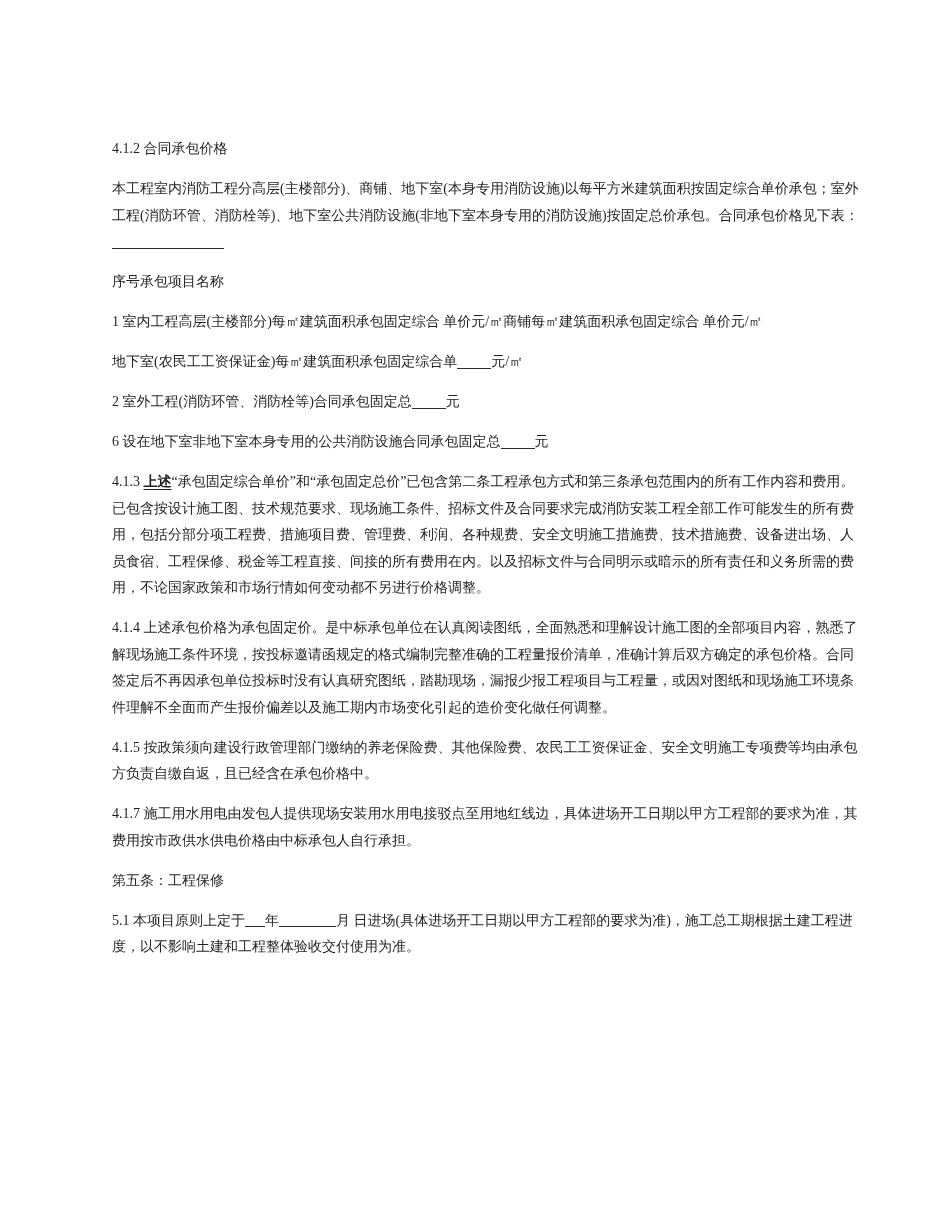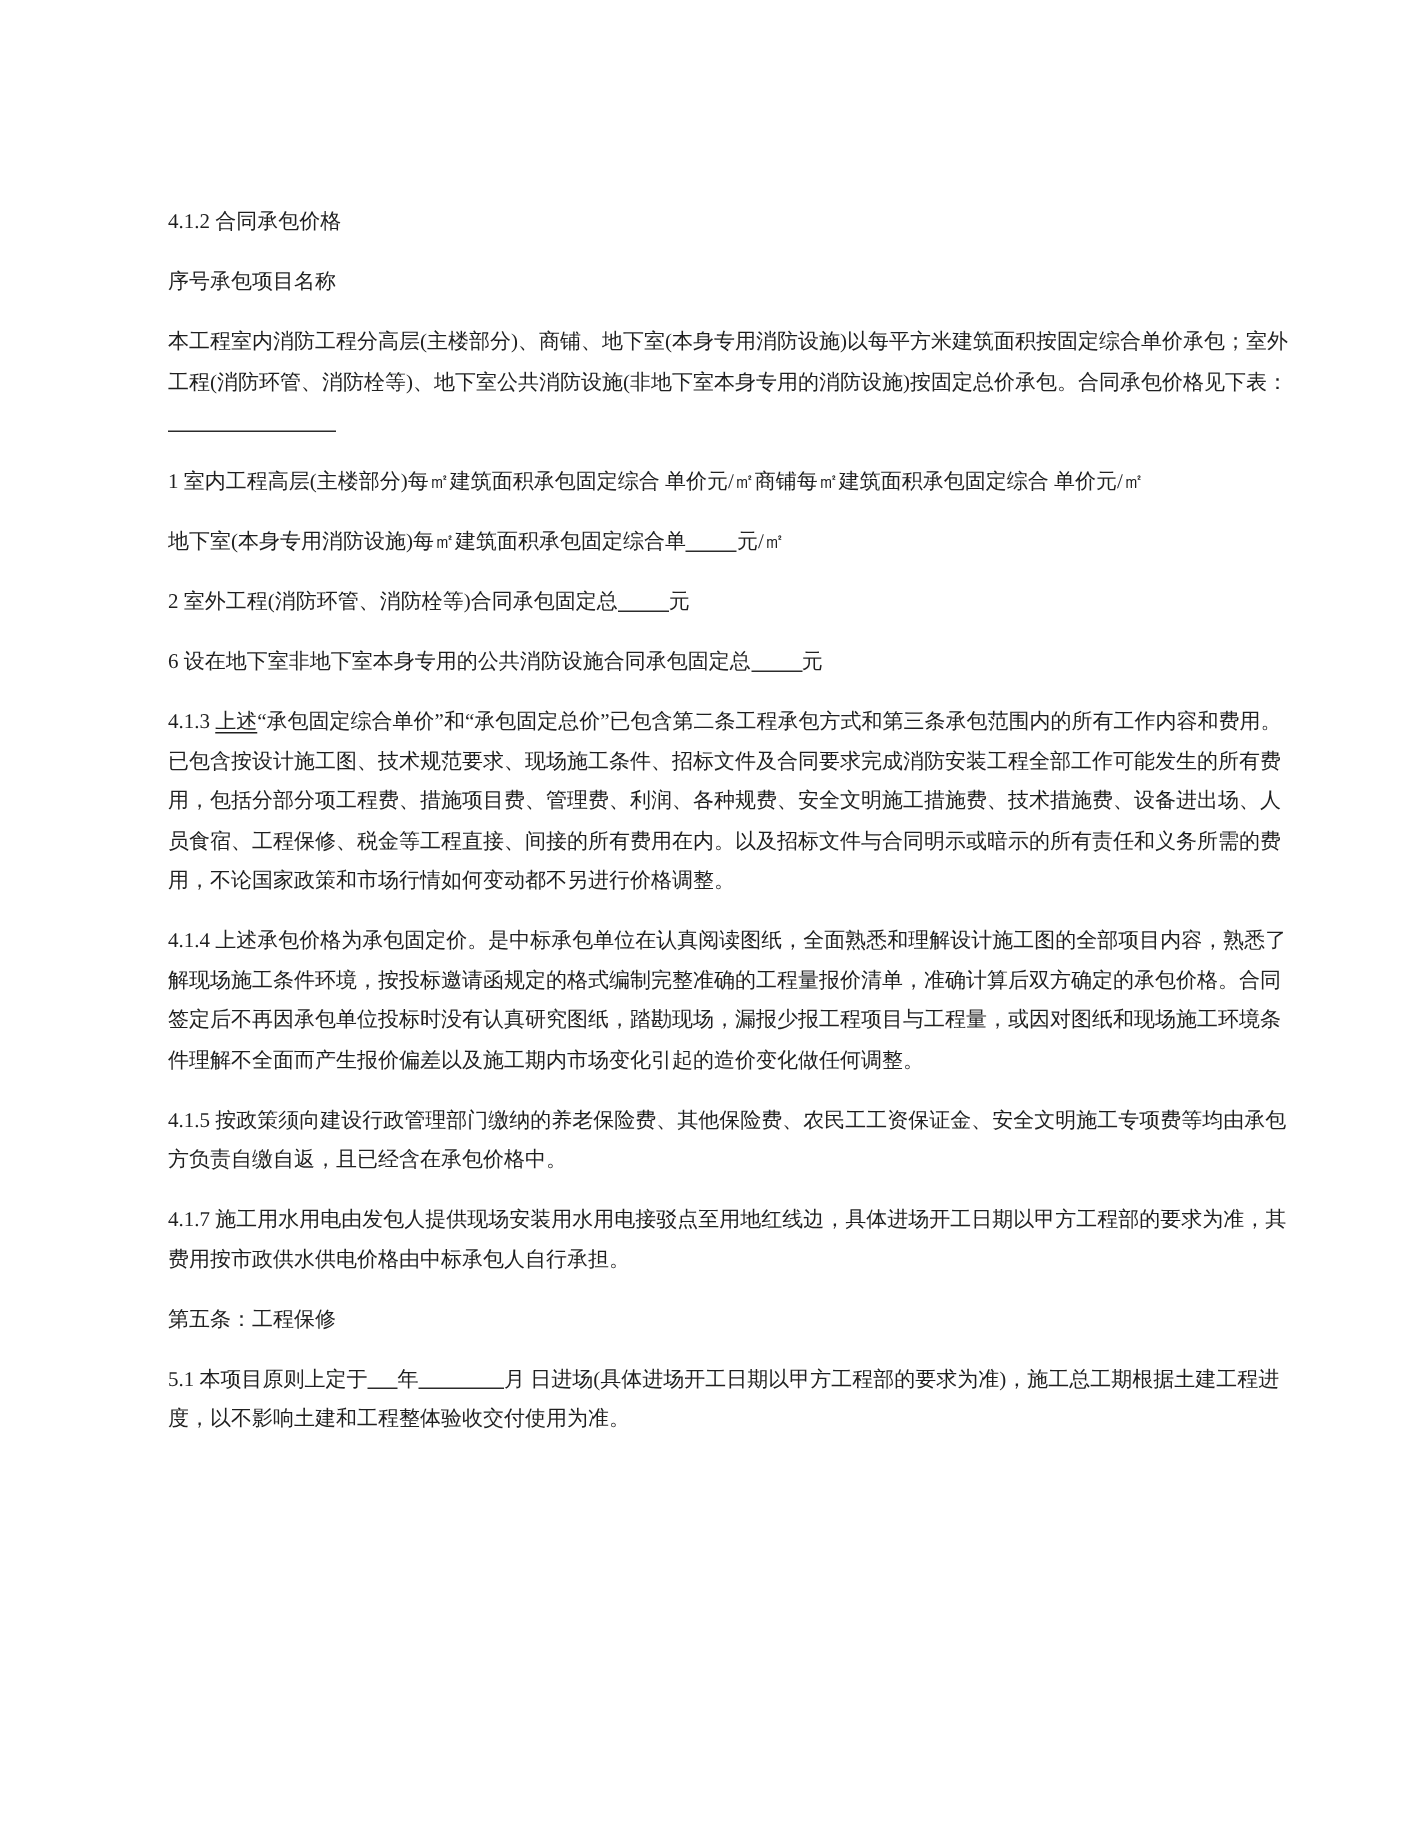--- a/index.html
+++ b/index.html
@@ -28,32 +28,33 @@
   }
   .blank{
     display:inline-block;
     height:0.9em;
     border-bottom:1.4px solid #2b2b2b;
     vertical-align:-0.18em;
   }
   .u{
     text-decoration:underline;
     text-underline-offset:3px;
+    font-weight:bold;
   }
 </style>
 </head>
 <body>
 
 <div class="page">
   <div class="doc-body">
       <p><span>4.1.2 合同承包价格</span></p>
+      <p><span>本工程室内消防工程分高层(主楼部分)、商铺、地下室(本身专用消防设施)以每平方米建筑面积按固定综合单价承包；室外工程(消防环管、消防栓等)、地下室公共消防设施(非地下室本身专用的消防设施)按固定总价承包。合同承包价格见下表： </span><span class="blank" style="width: 112px;"></span></p>
       <p><span>序号承包项目名称</span></p>
-      <p><span>本工程室内消防工程分高层(主楼部分)、商铺、地下室(本身专用消防设施)以每平方米建筑面积按固定综合单价承包；室外工程(消防环管、消防栓等)、地下室公共消防设施(非地下室本身专用的消防设施)按固定总价承包。合同承包价格见下表： </span><span class="blank" style="width: 112px;"></span></p>
       <p><span>1 室内工程高层(主楼部分)每㎡建筑面积承包固定综合 单价元/㎡商铺每㎡建筑面积承包固定综合 单价元/㎡</span></p>
-      <p><span>地下室(本身专用消防设施)每㎡建筑面积承包固定综合单</span><span class="blank" style="width: 34px;"></span><span>元/㎡</span></p>
+      <p><span>地下室(农民工工资保证金)每㎡建筑面积承包固定综合单</span><span class="blank" style="width: 34px;"></span><span>元/㎡</span></p>
       <p><span>2 室外工程(消防环管、消防栓等)合同承包固定总</span><span class="blank" style="width: 34px;"></span><span>元</span></p>
       <p><span>6 设在地下室非地下室本身专用的公共消防设施合同承包固定总</span><span class="blank" style="width: 34px;"></span><span>元</span></p>
       <p><span>4.1.3 </span><span class="u">上述</span><span>“承包固定综合单价”和“承包固定总价”已包含第二条工程承包方式和第三条承包范围内的所有工作内容和费用。已包含按设计施工图、技术规范要求、现场施工条件、招标文件及合同要求完成消防安装工程全部工作可能发生的所有费用，包括分部分项工程费、措施项目费、管理费、利润、各种规费、安全文明施工措施费、技术措施费、设备进出场、人员食宿、工程保修、税金等工程直接、间接的所有费用在内。以及招标文件与合同明示或暗示的所有责任和义务所需的费用，不论国家政策和市场行情如何变动都不另进行价格调整。</span></p>
       <p><span>4.1.4 上述承包价格为承包固定价。是中标承包单位在认真阅读图纸，全面熟悉和理解设计施工图的全部项目内容，熟悉了解现场施工条件环境，按投标邀请函规定的格式编制完整准确的工程量报价清单，准确计算后双方确定的承包价格。合同签定后不再因承包单位投标时没有认真研究图纸，踏勘现场，漏报少报工程项目与工程量，或因对图纸和现场施工环境条件理解不全面而产生报价偏差以及施工期内市场变化引起的造价变化做任何调整。</span></p>
       <p><span>4.1.5 按政策须向建设行政管理部门缴纳的养老保险费、其他保险费、农民工工资保证金、安全文明施工专项费等均由承包方负责自缴自返，且已经含在承包价格中。</span></p>
       <p><span>4.1.7 施工用水用电由发包人提供现场安装用水用电接驳点至用地红线边，具体进场开工日期以甲方工程部的要求为准，其费用按市政供水供电价格由中标承包人自行承担。</span></p>
       <p><span>第五条：工程保修</span></p>
       <p><span>5.1 本项目原则上定于</span><span class="blank" style="width: 20px;"></span><span>年</span><span class="blank" style="width: 57px;"></span><span>月 日进场(具体进场开工日期以甲方工程部的要求为准)，施工总工期根据土建工程进度，以不影响土建和工程整体验收交付使用为准。</span></p>
     </div>
 </div>

